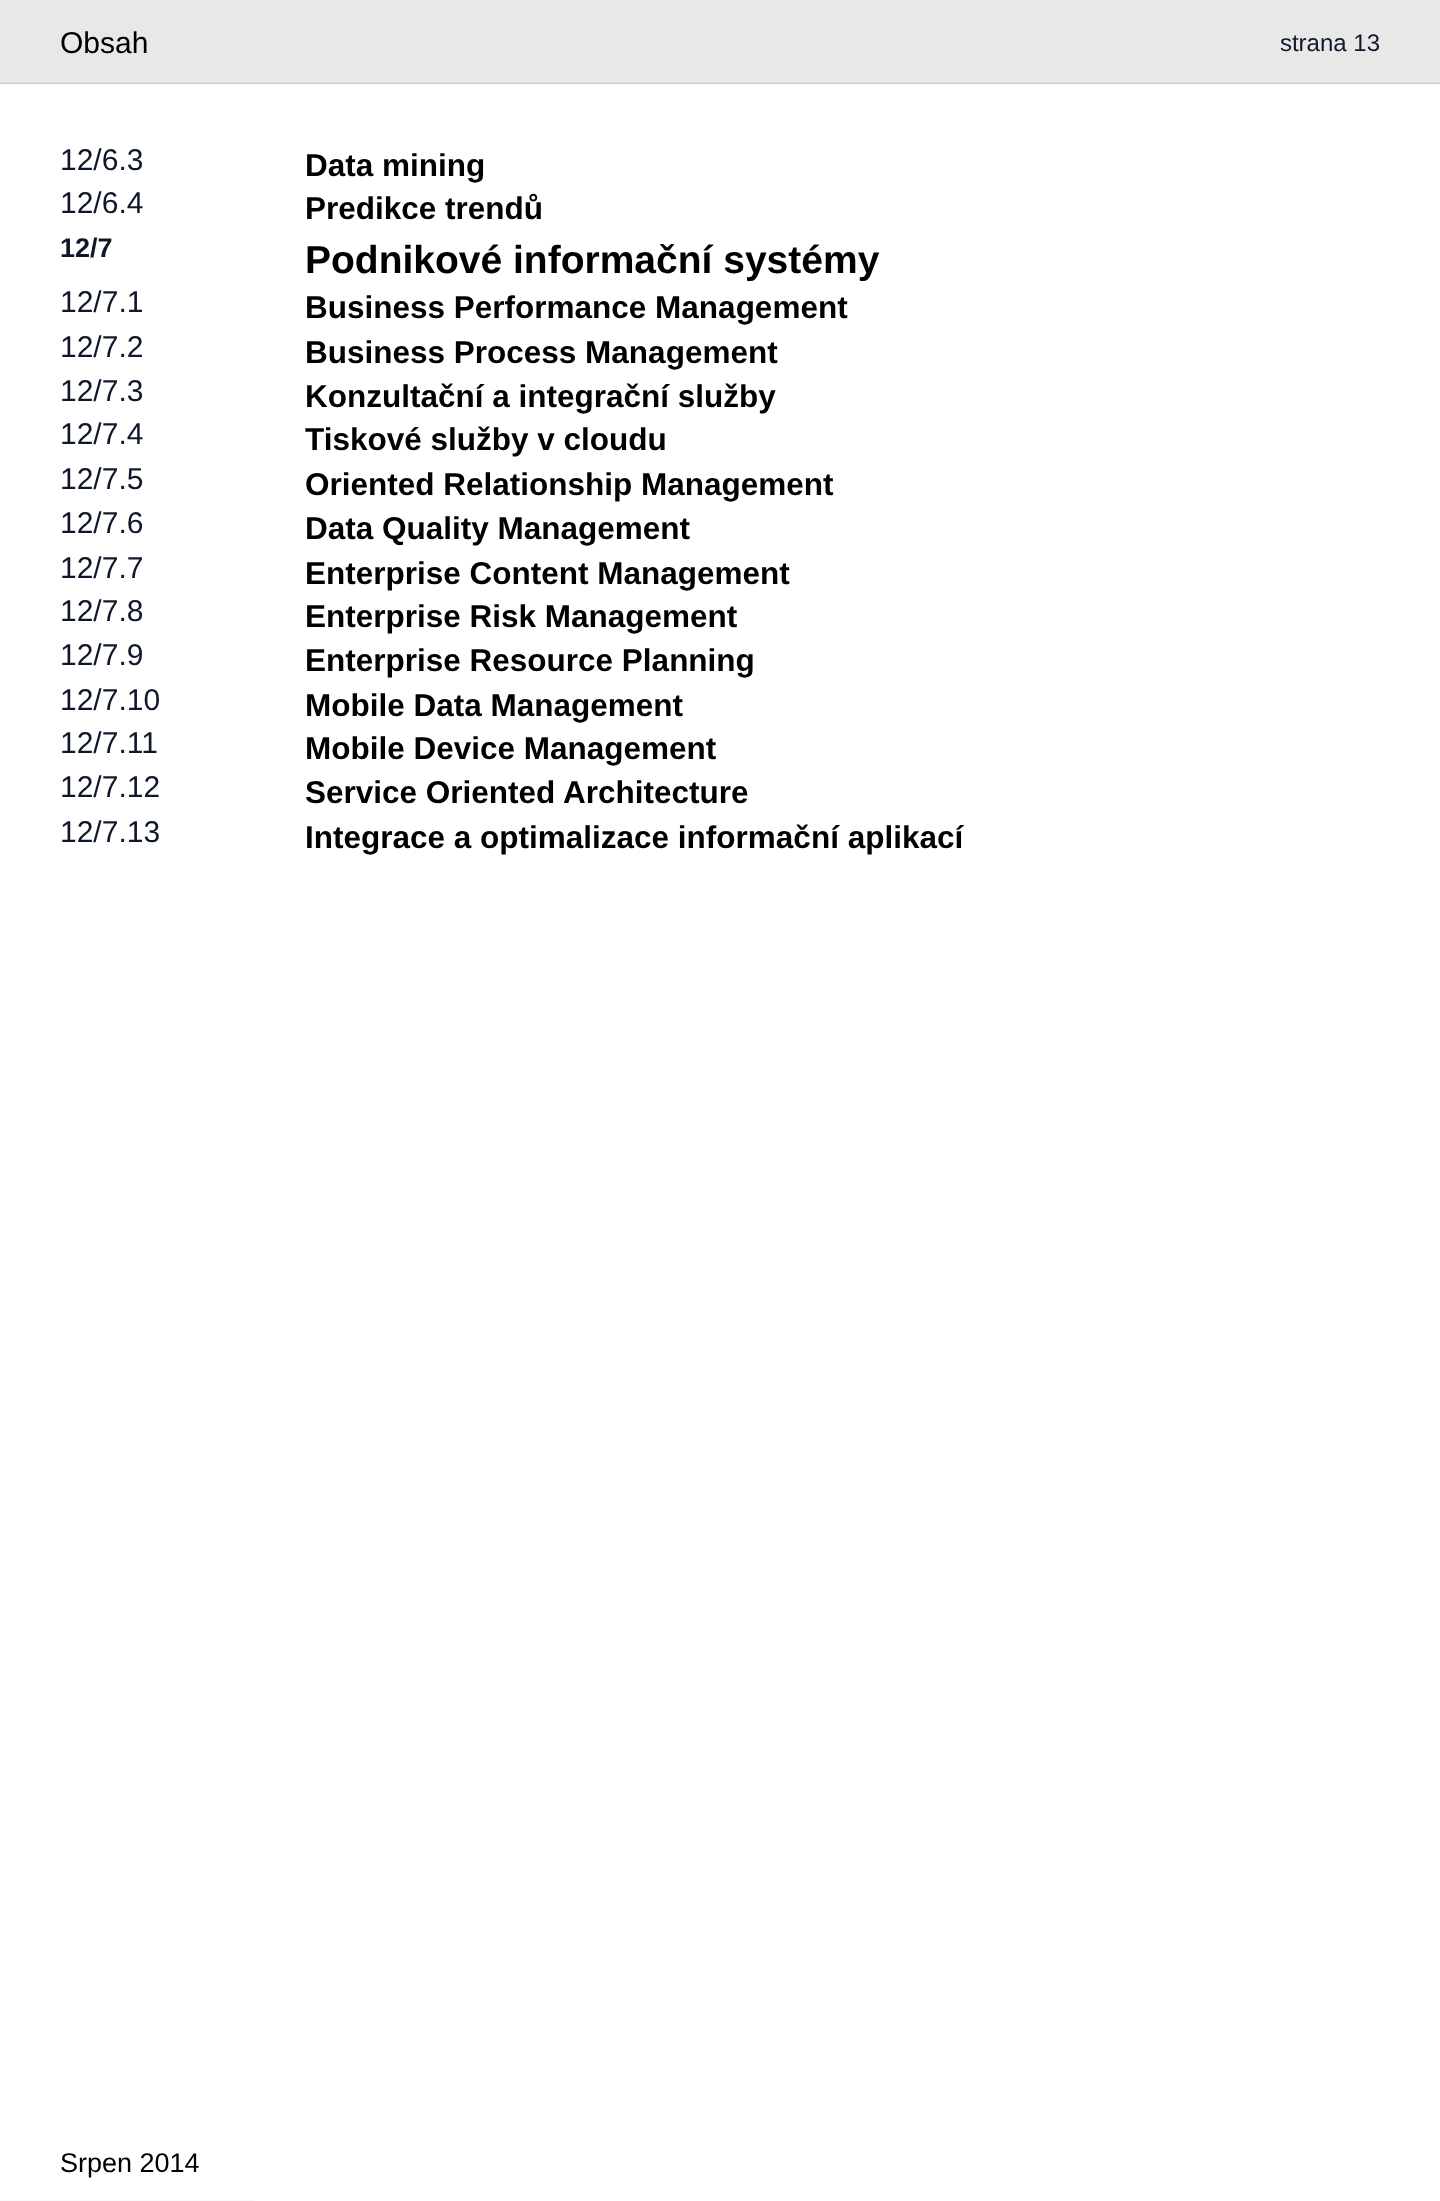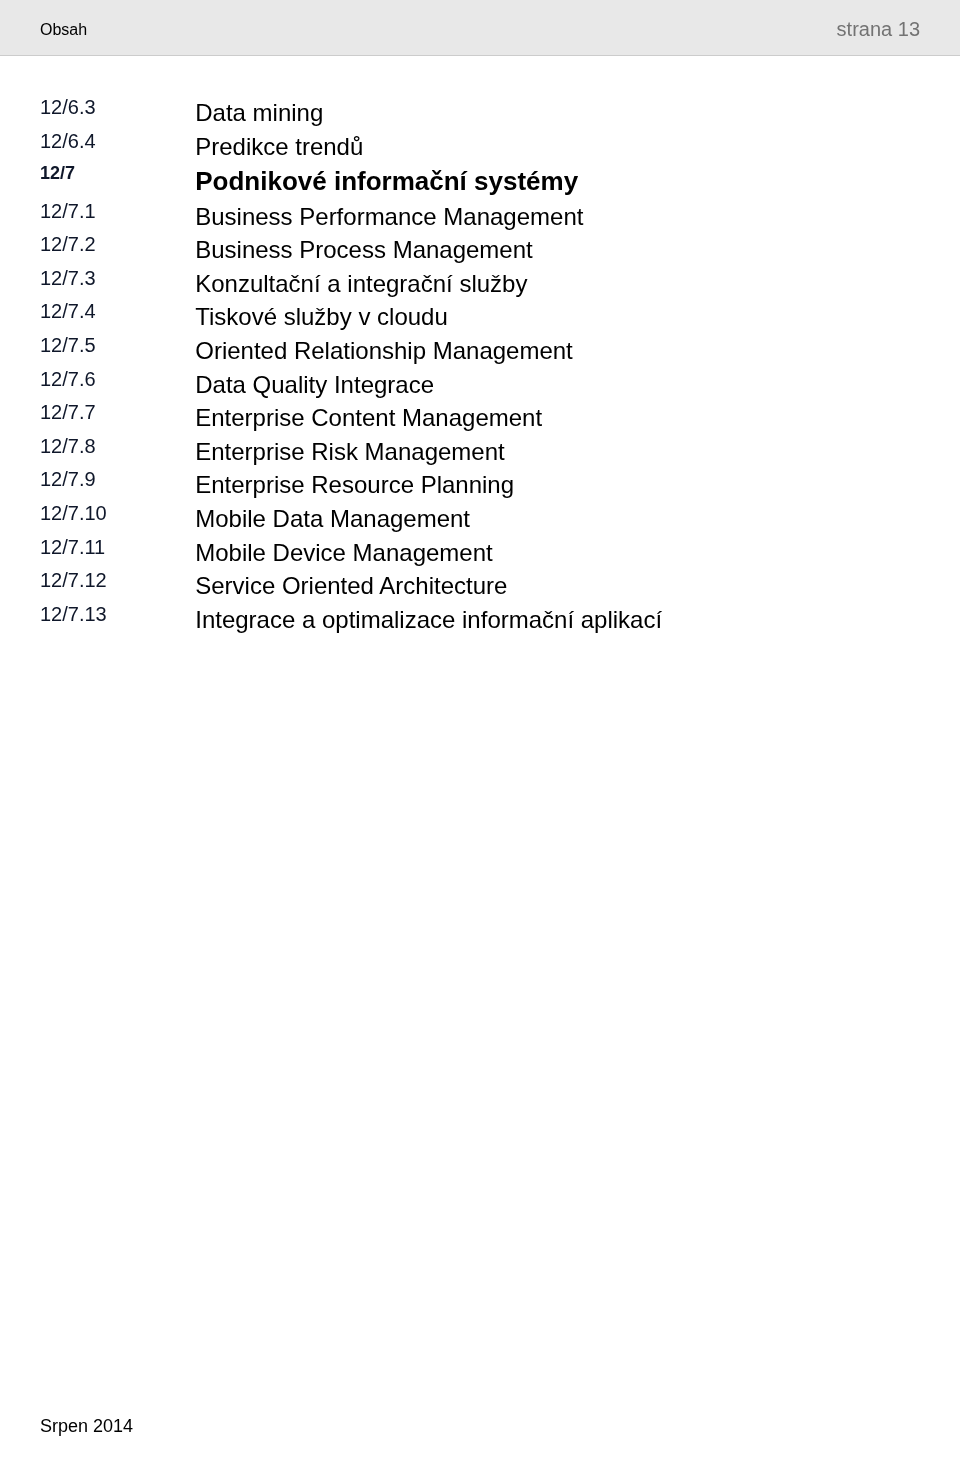--- a/index.html
+++ b/index.html
@@ -28,29 +28,29 @@
     .header {
       display: flex;
       justify-content: space-between;
       align-items: center;
       padding: 18px 40px 14px 40px;
       border-bottom: 1px solid #cccccc;
       background-color: #e8e8e8;
     }
 
     .header-left {
-      font-size: 16px;
+      font-size: 20px;
       font-weight: normal;
       color: #000000;
     }
 
     .header-right {
-      font-size: 20px;
+      font-size: 16px;
       font-weight: normal;
-      color: #737373;
+      color: #0f172a;
     }
 
     .content {
       padding: 40px 40px 60px 40px;
     }
 
     .toc-table {
       width: 100%;
       border-collapse: collapse;
     }
@@ -72,36 +72,36 @@
       min-width: 100px;
       font-weight: normal;
     }
 
     .toc-number.bold {
       font-size: 18px;
       font-weight: bold;
     }
 
     .toc-title {
-      font-size: 24px;
+      font-size: 21px;
       color: #000000;
       padding-bottom: 8px;
-      font-weight: normal;
+      font-weight: bold;
       line-height: 1.4;
     }
 
     .toc-title.bold {
       font-size: 26px;
       font-weight: bold;
       margin-top: 13px;
     }
 
     .footer {
       position: absolute;
-      bottom: 30px;
+      bottom: 14px;
       left: 40px;
       font-size: 18px;
       color: #000000;
     }
   </style>
 </head>
 <body>
 
 <div class="page">
   <div class="header">
@@ -139,21 +139,21 @@
           <tr>
             <td class="toc-number">12/7.4</td>
             <td class="toc-title">Tiskové služby v cloudu</td>
           </tr>
           <tr>
             <td class="toc-number">12/7.5</td>
             <td class="toc-title">Oriented Relationship Management</td>
           </tr>
           <tr>
             <td class="toc-number">12/7.6</td>
-            <td class="toc-title">Data Quality Integrace</td>
+            <td class="toc-title">Data Quality Management</td>
           </tr>
           <tr>
             <td class="toc-number">12/7.7</td>
             <td class="toc-title">Enterprise Content Management</td>
           </tr>
           <tr>
             <td class="toc-number">12/7.8</td>
             <td class="toc-title">Enterprise Risk Management</td>
           </tr>
           <tr>

